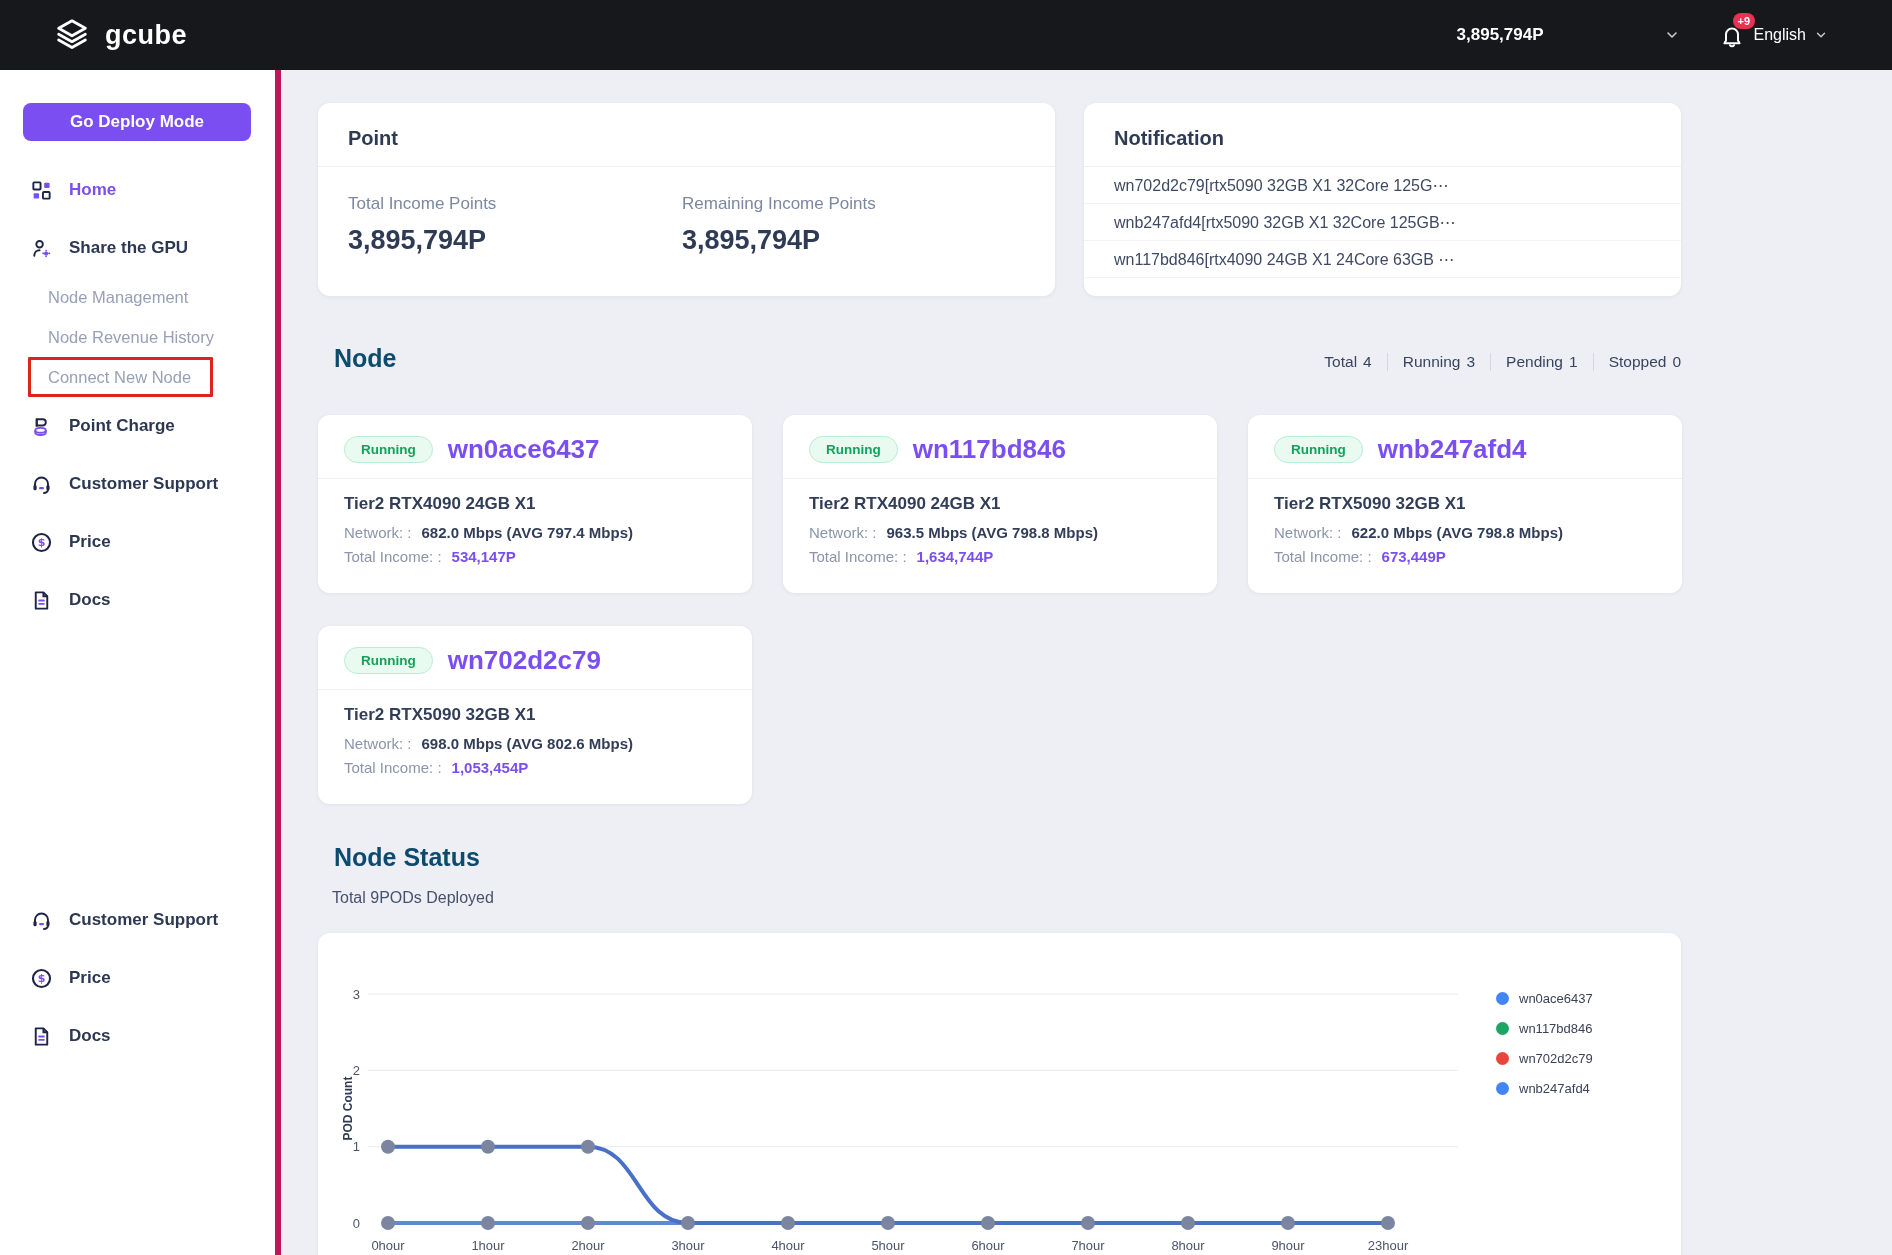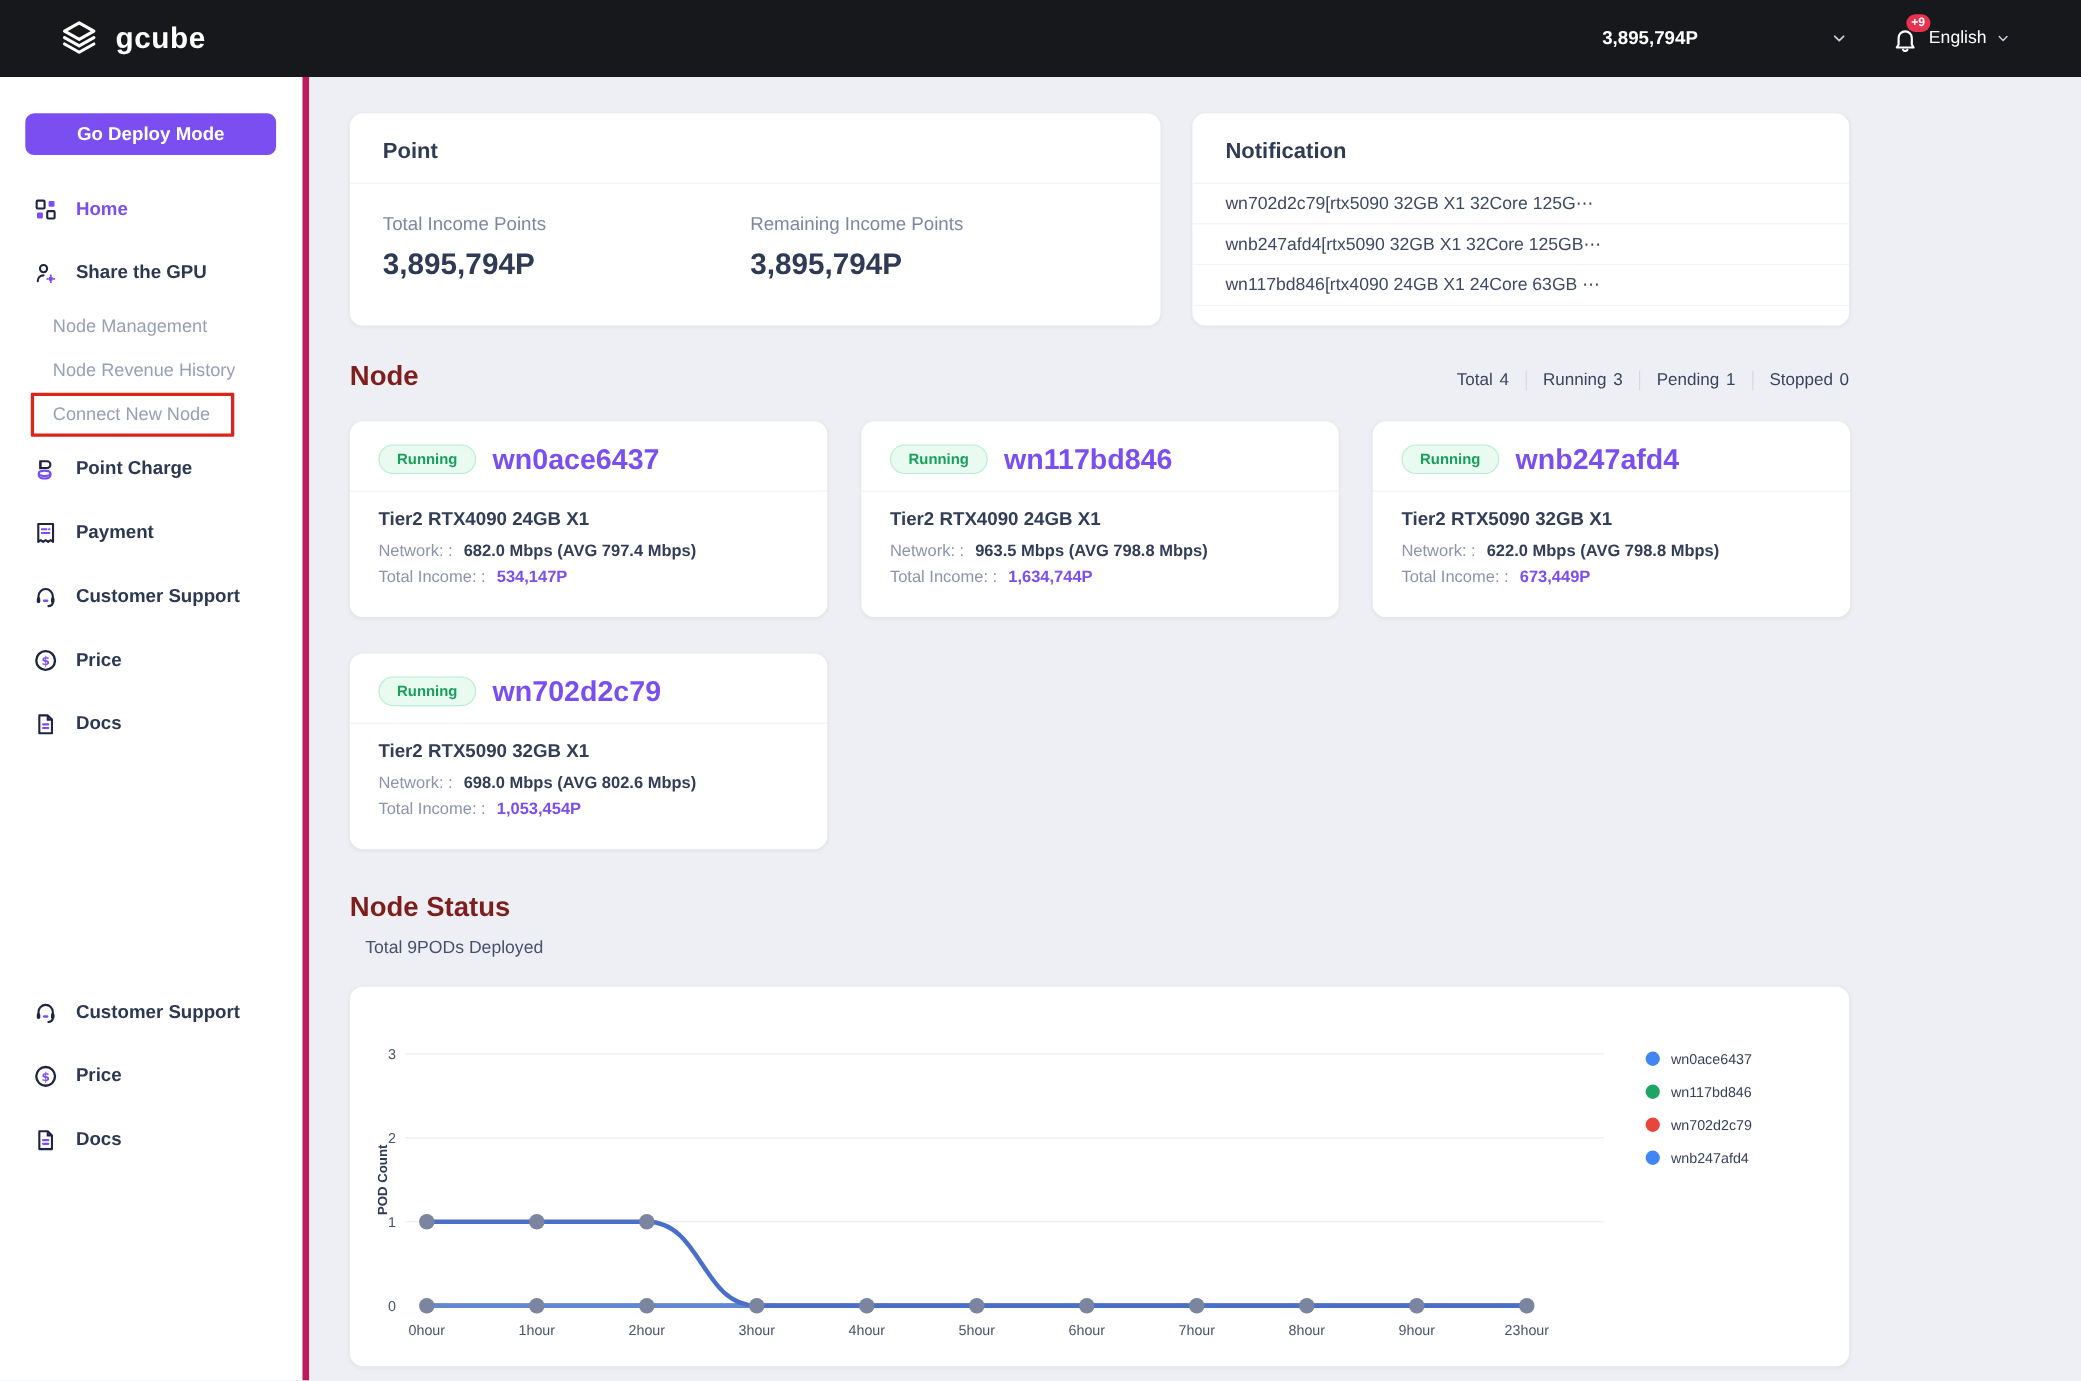--- a/index.html
+++ b/index.html
@@ -48,21 +48,21 @@
   .notif-card{flex:1;height:193px;overflow:hidden;}
   .card-title-row{padding:24px 30px 16px;border-bottom:1px solid #eef0f5;}
   .card-title-row h3{margin:0;font-size:20px;color:#2f3a55;font-weight:700;}
   .point-body{display:flex;padding:27px 30px 0;}
   .point-col{width:334px;}
   .pc-label{font-size:17px;color:#7c87a0;margin-bottom:11px;}
   .pc-value{font-size:27px;font-weight:700;color:#2f3a55;}
   .notif-row{height:37px;display:flex;align-items:center;padding:0 30px;border-bottom:1px solid #f1f3f7;
     font-size:16px;color:#3e4963;cursor:pointer;white-space:nowrap;}
   .section-head{display:flex;align-items:baseline;justify-content:space-between;margin:0 0 25px;}
-  h2{margin:0;font-size:25px;font-weight:700;color:#7f1d1d;line-height:31px;}
+  h2{margin:16px;font-size:25px;font-weight:700;color:#0c4a6e;line-height:31px;}
   .node-stats{display:flex;align-items:center;font-size:15.5px;color:#39445f;}
   .stat{display:flex;gap:6px;}
   .stat+.stat{border-left:1px solid #d4d8e2;margin-left:15px;padding-left:15px;}
   .node-grid{display:flex;flex-wrap:wrap;gap:33px 31px;margin-bottom:38px;width:1366px;}
   .node-card{width:434px;height:178px;cursor:pointer;}
   .node-head{display:flex;align-items:center;gap:15px;padding:19px 26px 13px;border-bottom:1px solid #eef0f5;}
   .badge{background:#e9faf0;border:1px solid #b9ecd2;color:#17a05c;font-size:13.5px;font-weight:700;
     padding:5px 16px;border-radius:16px;}
   .node-name{font-size:26px;font-weight:700;color:#7b4ef2;}
   .node-body{padding:15px 26px 0;}
@@ -174,30 +174,20 @@
               <svg viewBox="0 0 24 24" fill="none">
                 <path d="M7 4.5h6.3a3.2 3.2 0 0 1 0 6.4H7z" stroke="#1f2444" stroke-width="2"></path>
                 <path d="M7 4.5v7.5" stroke="#1f2444" stroke-width="2"></path>
                 <ellipse cx="11" cy="16" rx="5.5" ry="2.6" stroke="#7b4ef2" stroke-width="2"></ellipse>
                 <path d="M5.5 16v2.3c0 1.4 2.5 2.6 5.5 2.6s5.5-1.2 5.5-2.6V16" stroke="#7b4ef2" stroke-width="2"></path>
               </svg>
             </span>
             <span class="nav-label">Point Charge</span>
           </div>
 
-          <div class="nav-row">
-
-            <span class="nav-ic">
-              <svg viewBox="0 0 24 24" fill="none">
-                <path d="M5 3.5h14v17l-2.3-1.6-2.35 1.6-2.35-1.6-2.35 1.6L7.3 18.9 5 20.5z" stroke="#1f2444" stroke-width="2" stroke-linejoin="round"></path>
-                <path d="M8.5 8.5h4.2M8.5 12h7M15.2 8.5h.4" stroke="#7b4ef2" stroke-width="2" stroke-linecap="round"></path>
-              </svg>
-            </span>
-            <span class="nav-label">Payment</span>
-          </div>
 
           <div class="nav-row">
 
             <span class="nav-ic">
               <svg viewBox="0 0 24 24" fill="none">
                 <path d="M5.2 13.5v-2a6.8 6.8 0 0 1 13.6 0v2" stroke="#1f2444" stroke-width="2"></path>
                 <rect x="3.6" y="12.5" width="3.3" height="5.5" rx="1.6" fill="#1f2444"></rect>
                 <rect x="17.1" y="12.5" width="3.3" height="5.5" rx="1.6" fill="#1f2444"></rect>
                 <path d="M18.8 18a4.4 4.4 0 0 1-4.2 2.9" stroke="#1f2444" stroke-width="2" stroke-linecap="round"></path>
                 <path d="M10.6 15.8h2.8" stroke="#7b4ef2" stroke-width="2.4" stroke-linecap="round"></path>

